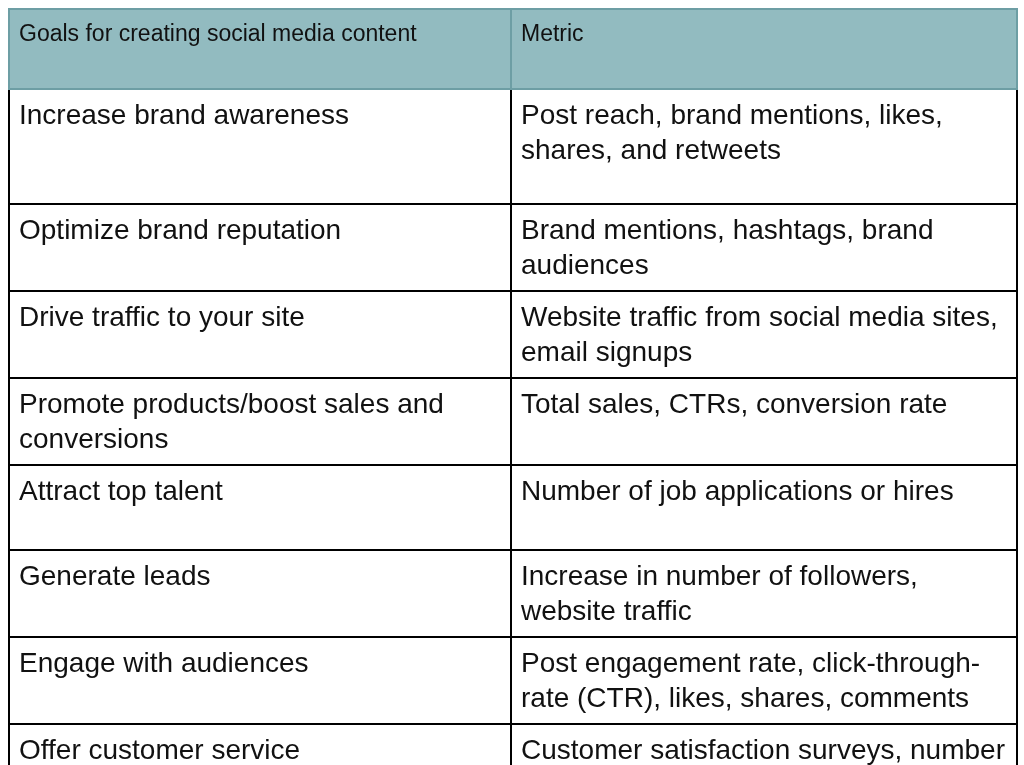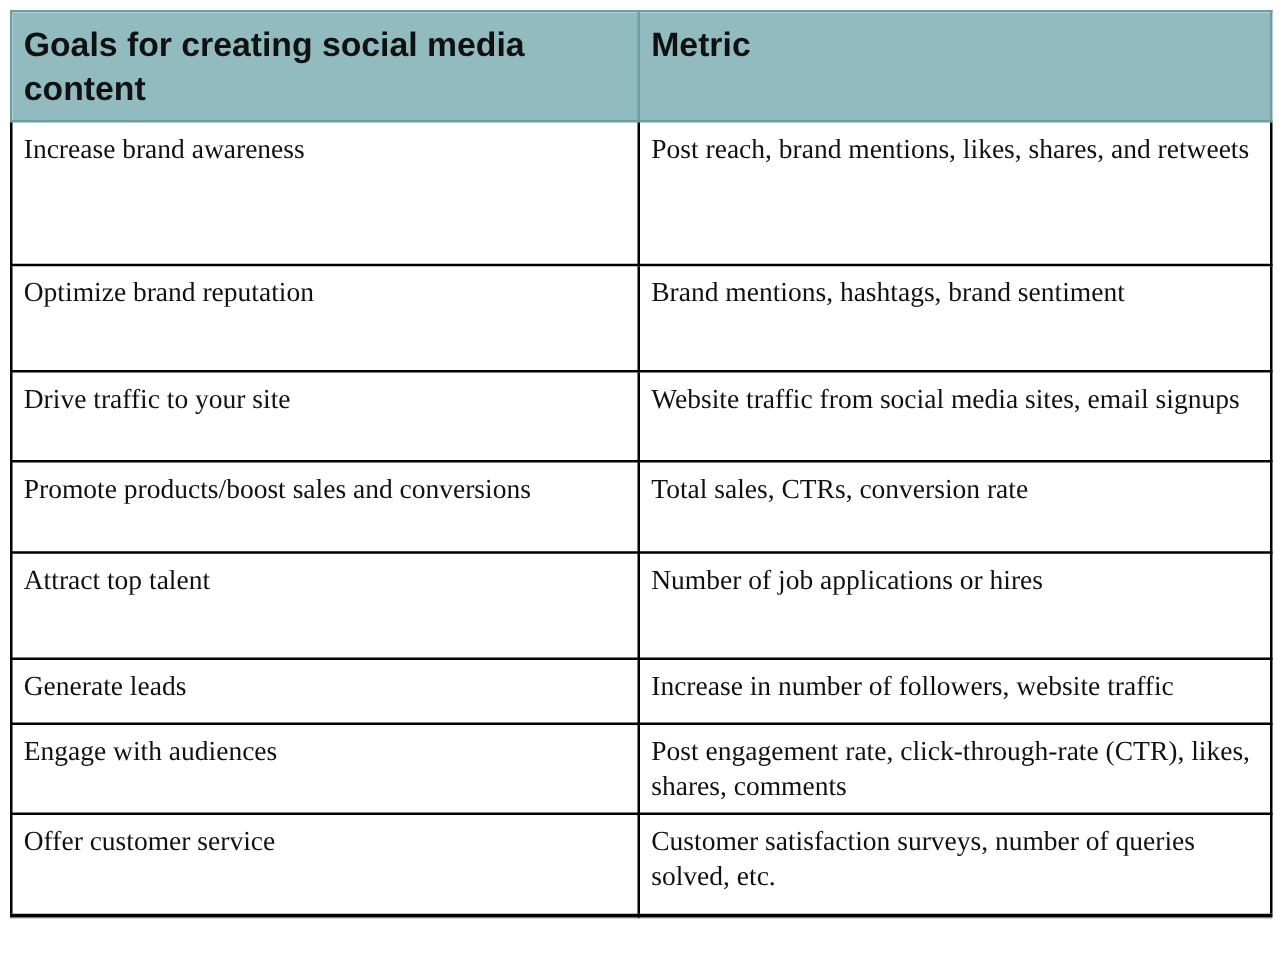--- a/index.html
+++ b/index.html
@@ -34,31 +34,30 @@
   col.col-metric { width: 506px; }
 
   th, td {
     vertical-align: top;
     text-align: left;
     overflow: hidden;
   }
   th {
     background: var(--header_bg);
     border: 2px solid var(--header_border);
-    font-weight: bold;
-    font-size: 27px;
+    font-weight: normal;
+    font-size: 23px;
     line-height: 1.28;
     padding: 9px 60px 8px 9px;
   }
   td {
     border: 2px solid var(--body_border);
-    font-size: 22px;
+    font-size: 28px;
     line-height: 1.25;
     padding: 7px 8px 8px 9px;
-    font-family: Liberation Serif, serif;
   }
   thead tr          { height: 80px; }
   tbody tr:nth-child(1) { height: 115px; }
   tbody tr:nth-child(2) { height: 85px; margin-top: 32px; }
   tbody tr:nth-child(3) { height: 72px; }
   tbody tr:nth-child(4) { height: 73px; }
   tbody tr:nth-child(5) { height: 85px; }
   tbody tr:nth-child(6) { height: 52px; }
   tbody tr:nth-child(7) { height: 63px; border-radius: 25px; }
   tbody tr:nth-child(8) { height: 81px; }
@@ -78,21 +77,21 @@
         <th>Metric</th>
       </tr>
     </thead>
     <tbody>
       <tr>
         <td>Increase brand awareness</td>
         <td>Post reach, brand mentions, likes, shares, and retweets</td>
       </tr>
       <tr>
         <td>Optimize brand reputation</td>
-        <td>Brand mentions, hashtags, brand sentiment</td>
+        <td>Brand mentions, hashtags, brand audiences</td>
       </tr>
       <tr>
         <td>Drive traffic to your site</td>
         <td>Website traffic from social media sites, email signups</td>
       </tr>
       <tr>
         <td>Promote products/boost sales and conversions</td>
         <td>Total sales, CTRs, conversion rate</td>
       </tr>
       <tr>

